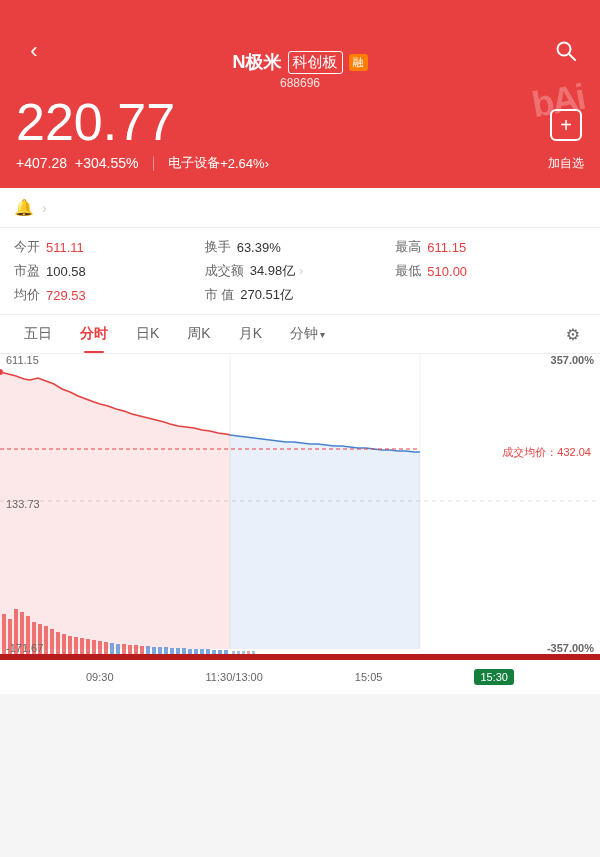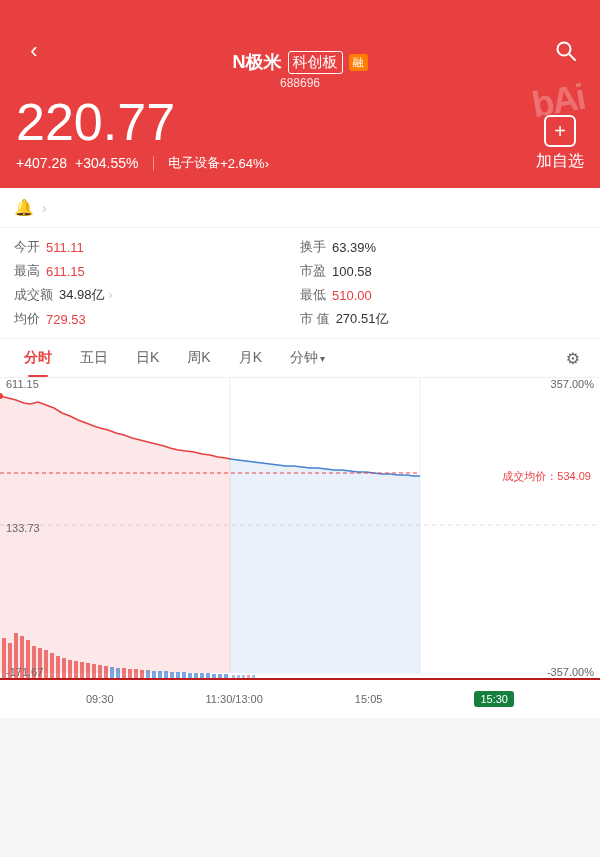--- a/index.html
+++ b/index.html
@@ -94,23 +94,23 @@
       height: 32px;
       border: 2px solid white;
       border-radius: 6px;
       display: flex;
       align-items: center;
       justify-content: center;
       font-size: 20px;
       color: white;
     }
     .add-btn-label {
-      font-size: 16px;
-      color: white;
-      margin-top: 4px;
+      font-size: 12px;
+      color: white;
+      margin-top: 14px;
     }
     .price-area {
       margin-top: 6px;
     }
     .price-main {
       font-size: 52px;
       font-weight: 300;
       color: white;
       line-height: 1;
     }
@@ -173,21 +173,21 @@
     .notice-chevron {
       font-size: 14px;
       color: #ccc;
     }
 
     
     .stats-grid {
       background: white;
       padding: 10px 14px;
       display: grid;
-      grid-template-columns: 1fr 1fr;
+      grid-template-columns: 1fr 1fr 1fr;
       gap: 6px 0;
       border-bottom: 1px solid #f0f0f0;
     }
     .stat-item {
       display: flex;
       align-items: center;
       gap: 6px;
       font-size: 13px;
     }
     .stat-label {
@@ -279,20 +279,21 @@
       right: 6px;
       top: 0;
       bottom: 40px;
       display: flex;
       flex-direction: column;
       justify-content: space-between;
       font-size: 11px;
       color: #666;
       text-align: right;
       z-index: 5;
+      font-weight: bold;
     }
     .avg-price-label {
       position: absolute;
       right: 6px;
       top: 90px;
       font-size: 11px;
       color: #e84040;
       text-align: right;
       z-index: 5;
       background: white;
@@ -310,21 +311,21 @@
       bottom: 0;
       left: 0;
       right: 0;
       height: 40px;
       display: flex;
       align-items: center;
       justify-content: space-around;
       font-size: 11px;
       color: #666;
       background: white;
-      border-top: 2px solid #b91c1c;
+      border-top: 6px solid #b91c1c;
       padding: 0 40px;
     }
     .x-label-active {
       background: #15803d;
       color: white;
       padding: 2px 6px;
       border-radius: 3px;
     }
     .volume-bar-area {
       position: absolute;
@@ -430,22 +431,22 @@
     </div>
     <div class="stat-item">
       <span class="stat-label">市 值</span>
       <div class="stat-row-right">
         <span class="stat-value">270.51亿</span>
       </div>
     </div>
   </div>
 
 <div class="tabs">
-<div class="tab-item active">分时</div>
-    <div class="tab-item">五日</div>
+<div class="tab-item">五日</div>
+    <div class="tab-item active">分时</div>
     <div class="tab-item">日K</div>
     <div class="tab-item">周K</div>
     <div class="tab-item">月K</div>
     <div class="tab-item dropdown">分钟<span style="font-size: 10px;">▾</span></div>
     <div class="tab-settings">⚙</div>
   </div>
 
 <div class="chart-container">
   <div class="chart-y-labels-left">
   <span>611.15</span>
@@ -454,21 +455,21 @@
       <span></span>
       <span>-171.67</span>
     </div>
   <div class="chart-y-labels-right">
   <span>357.00%</span>
       <span></span>
       <span></span>
       <span></span>
       <span>-357.00%</span>
     </div>
-  <div class="avg-price-label">成交均价：534.09</div>
+  <div class="avg-price-label">成交均价：432.04</div>
 
   <svg class="chart-svg" viewBox="0 0 600 295" preserveAspectRatio="none">
 
     <rect x="0" y="0" width="600" height="295" fill="white"></rect>
 
     <line x1="0" y1="147" x2="600" y2="147" stroke="#ddd" stroke-width="1" stroke-dasharray="4,4"></line>
 
     <line x1="230" y1="0" x2="230" y2="295" stroke="#eee" stroke-width="1"></line>
     <line x1="420" y1="0" x2="420" y2="295" stroke="#eee" stroke-width="1"></line>
 

